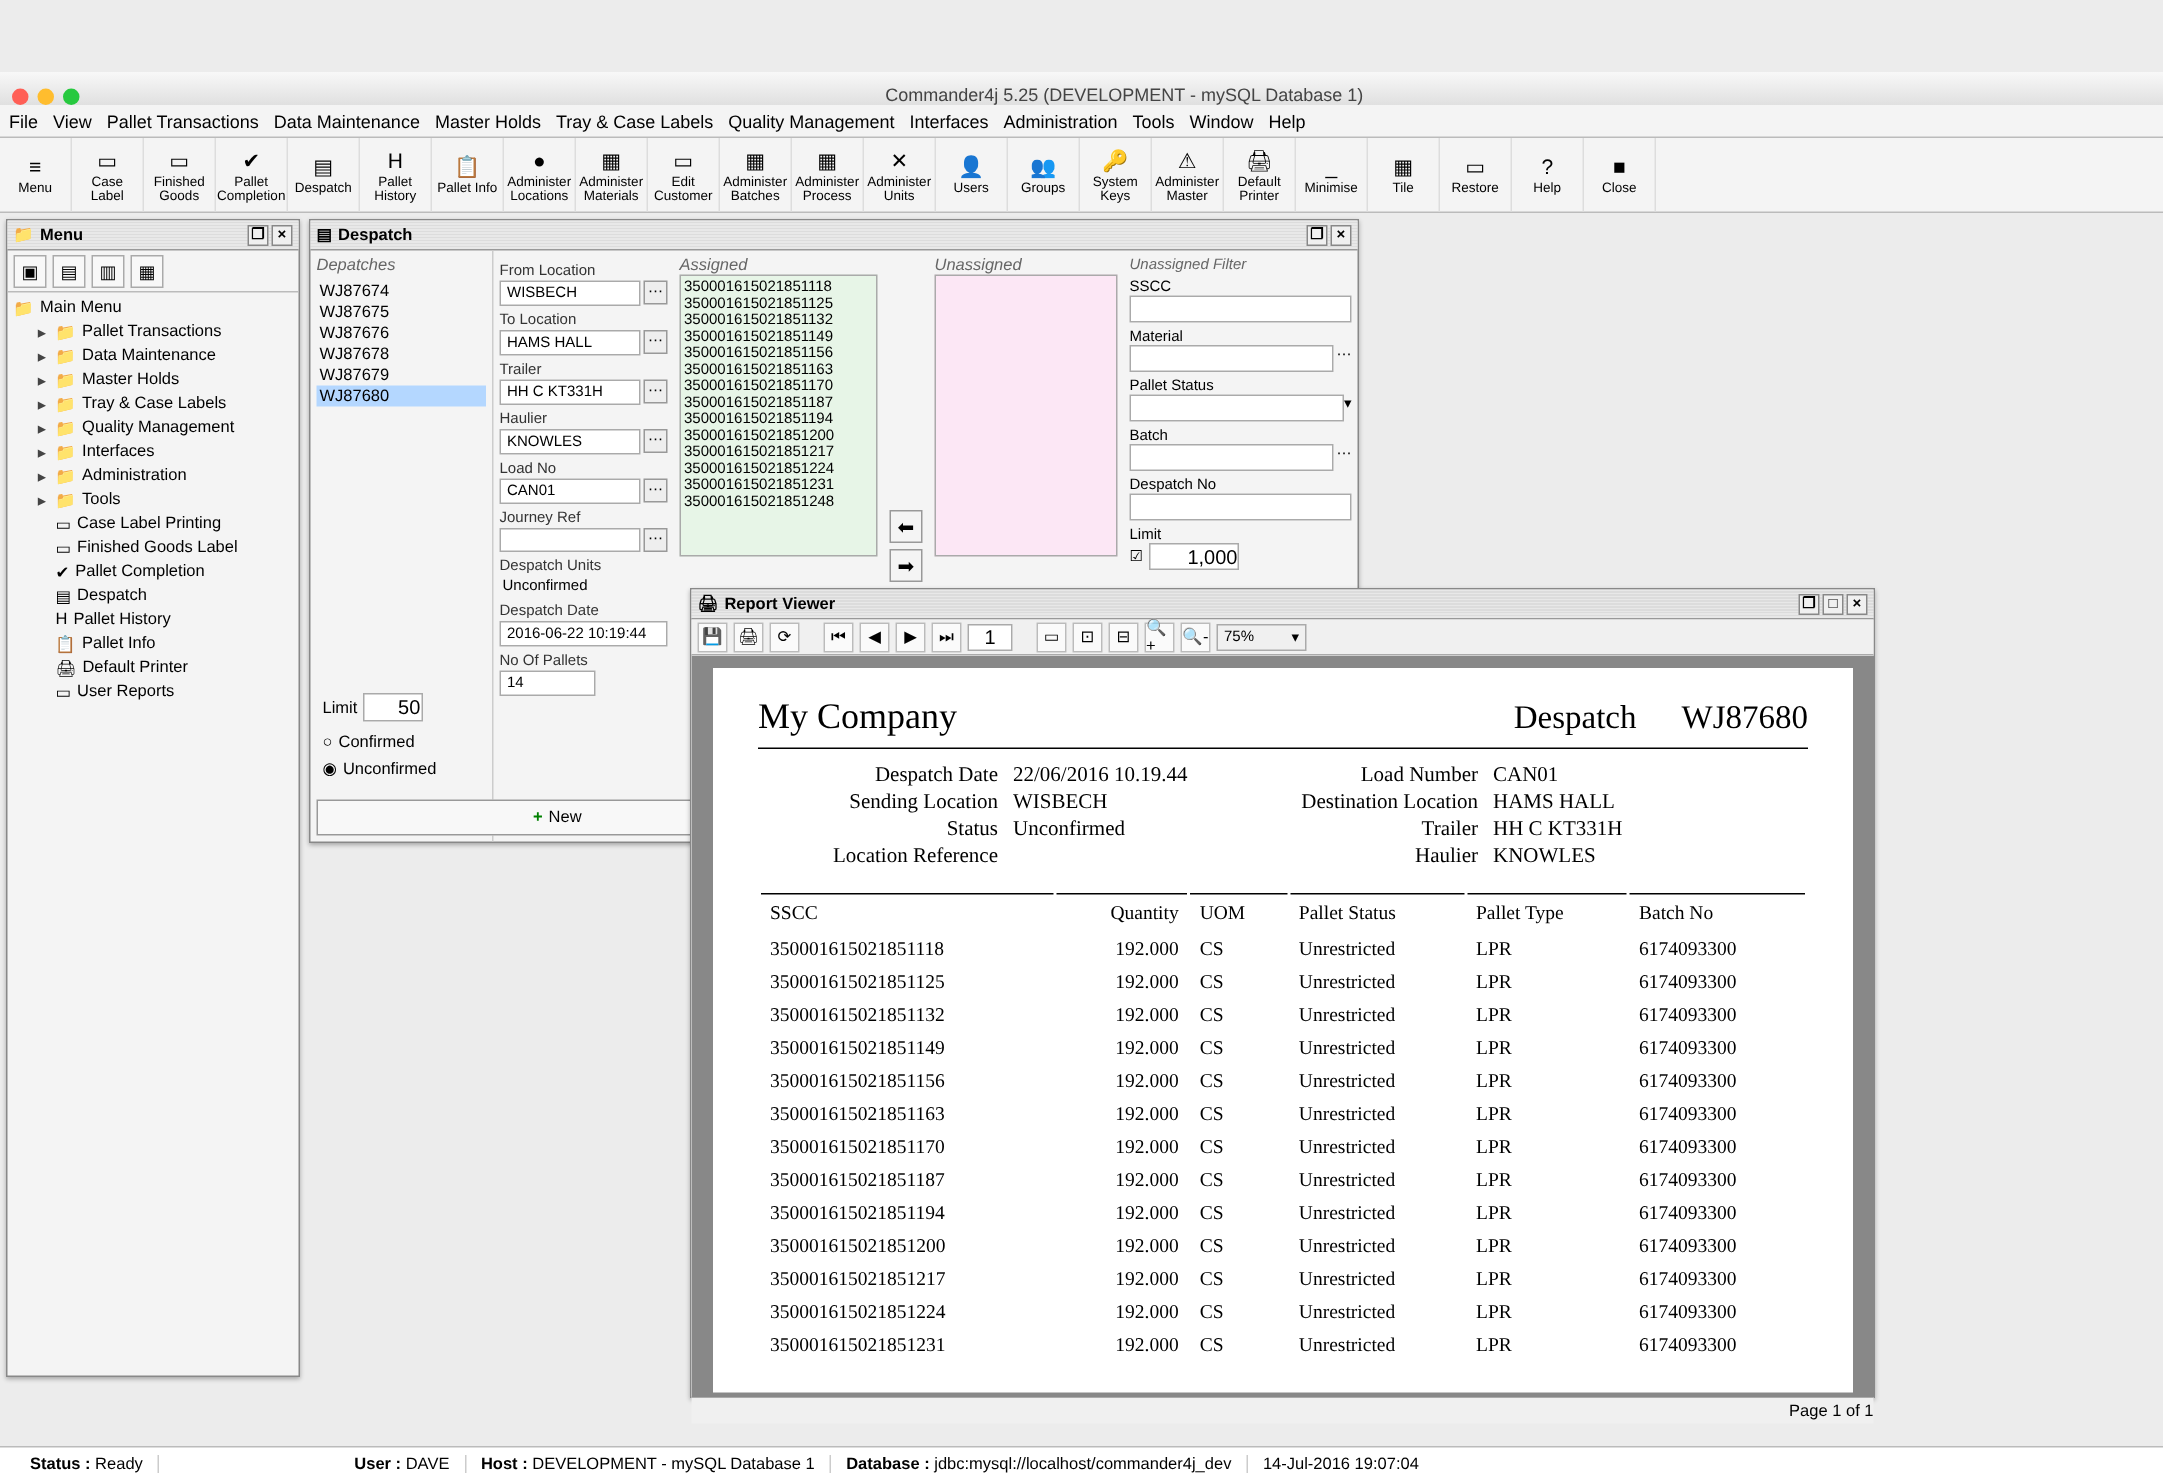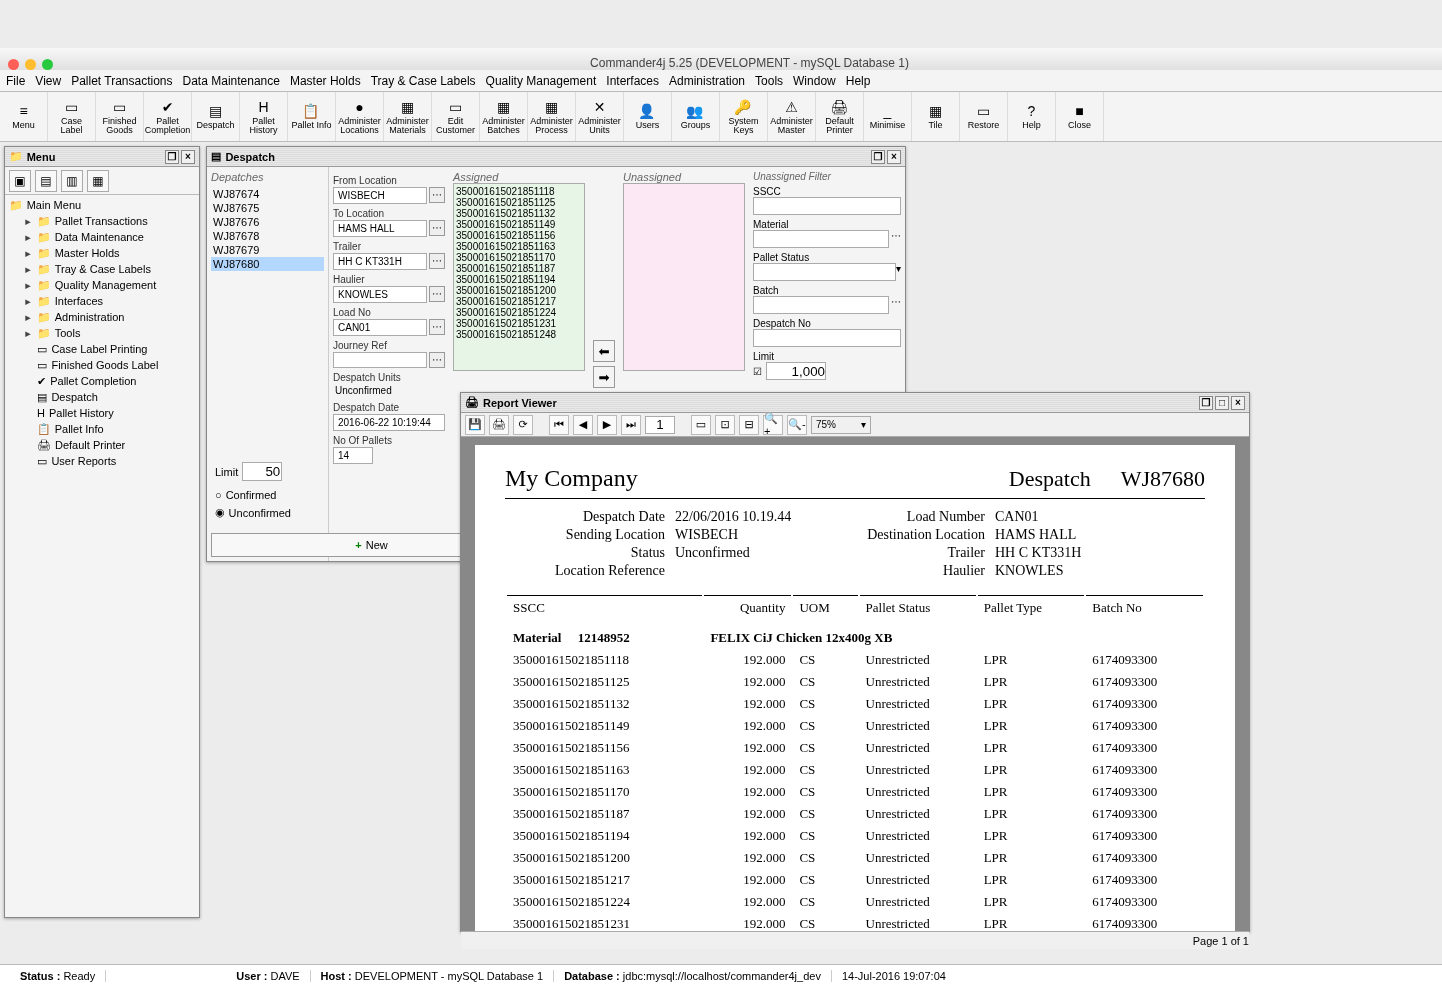--- a/index.html
+++ b/index.html
@@ -385,21 +385,21 @@
         <div class="lbl">Journey Ref</div>
         <div class="row">
             <div class="val" style="flex:1;height:16px;"></div>
             <div class="lookup">⋯</div>
           </div>
         <div class="lbl">Despatch Units</div>
         <div style="padding:2px;">Unconfirmed</div>
         <div class="lbl">Despatch Date</div>
         <div class="val">2016-06-22 10:19:44</div>
         <div class="lbl">No Of Pallets</div>
-        <div class="val" style="width:40px">14</div>
+        <div class="val" style="width:64px">14</div>
       </div>
       <div class="desp-assigned">
         <div class="hdr">Assigned</div>
         <div class="list" id="assigned-list">
             <div>350001615021851118</div>
             <div>350001615021851125</div>
             <div>350001615021851132</div>
             <div>350001615021851149</div>
             <div>350001615021851156</div>
             <div>350001615021851163</div>
@@ -529,24 +529,20 @@
         <table class="rpt-table">
           <tbody>
               <tr class="head-row">
             <th>SSCC</th>
             <th style="text-align:right">Quantity</th>
             <th>UOM</th>
             <th>Pallet Status</th>
             <th>Pallet Type</th>
             <th>Batch No</th>
           </tr>
-          <tr class="mat-row">
-            <td><span>Material</span>&nbsp;&nbsp;&nbsp;&nbsp;&nbsp;<span>12148952</span></td>
-            <td colspan="5">FELIX CiJ Chicken 12x400g XB</td>
-          </tr>
           </tbody>
             <tbody id="rpt-rows">
               <tr>
                 <td>350001615021851118</td>
                 <td style="text-align:right">192.000</td>
                 <td>CS</td>
                 <td>Unrestricted</td>
                 <td>LPR</td>
                 <td>6174093300</td>
               </tr>

